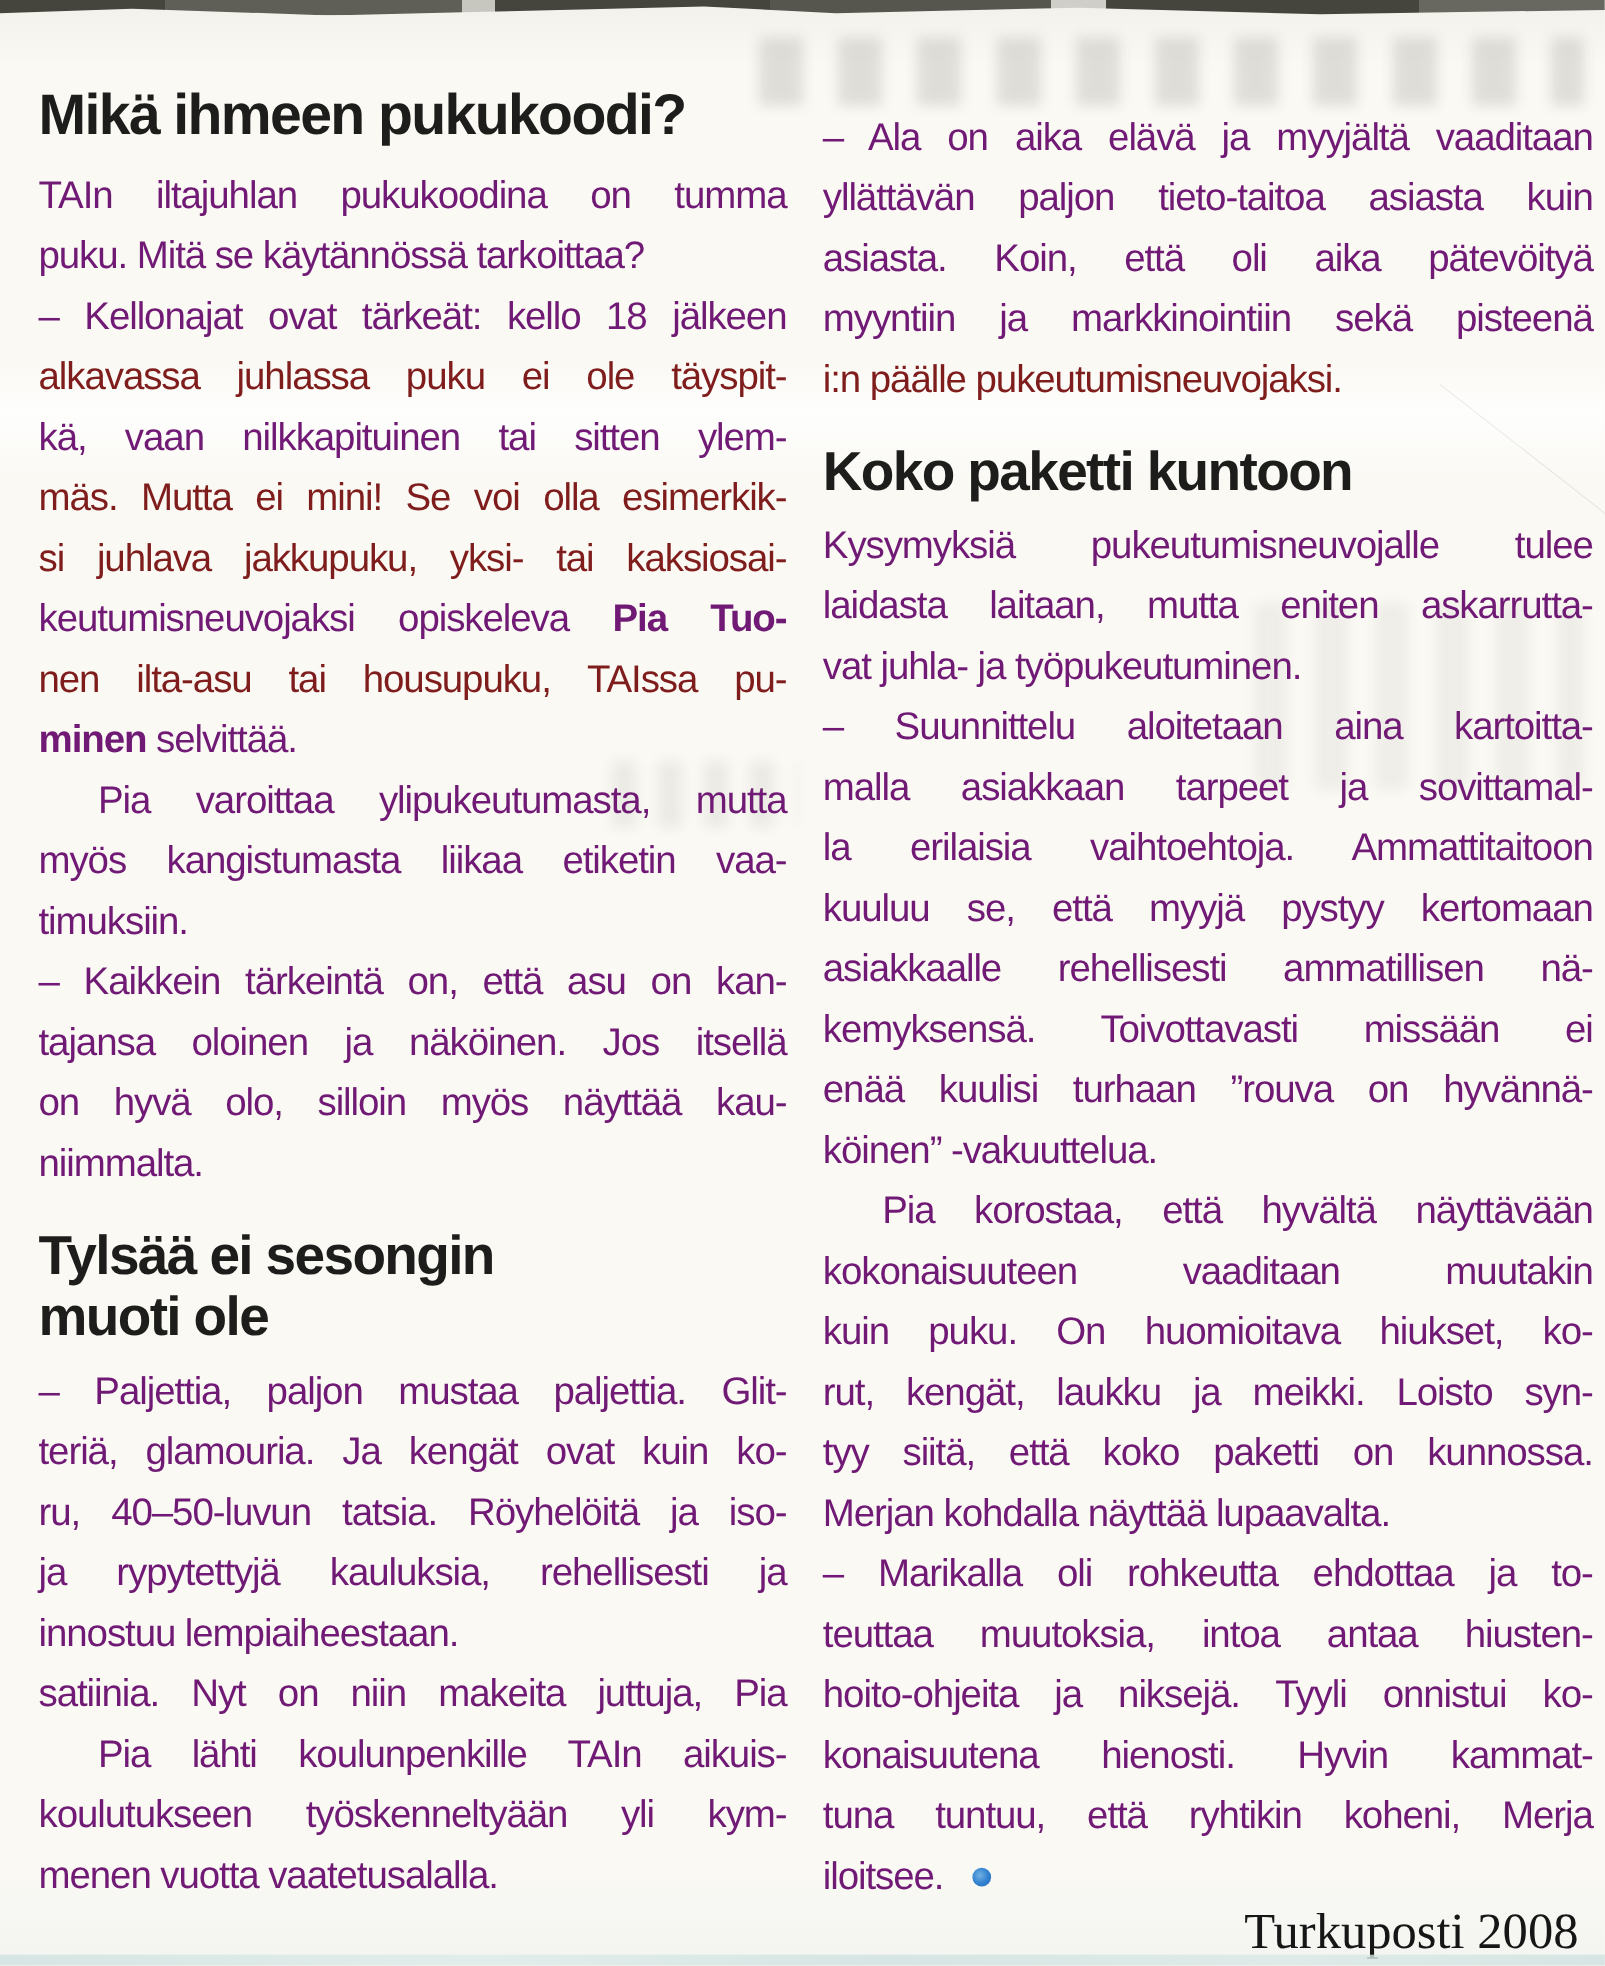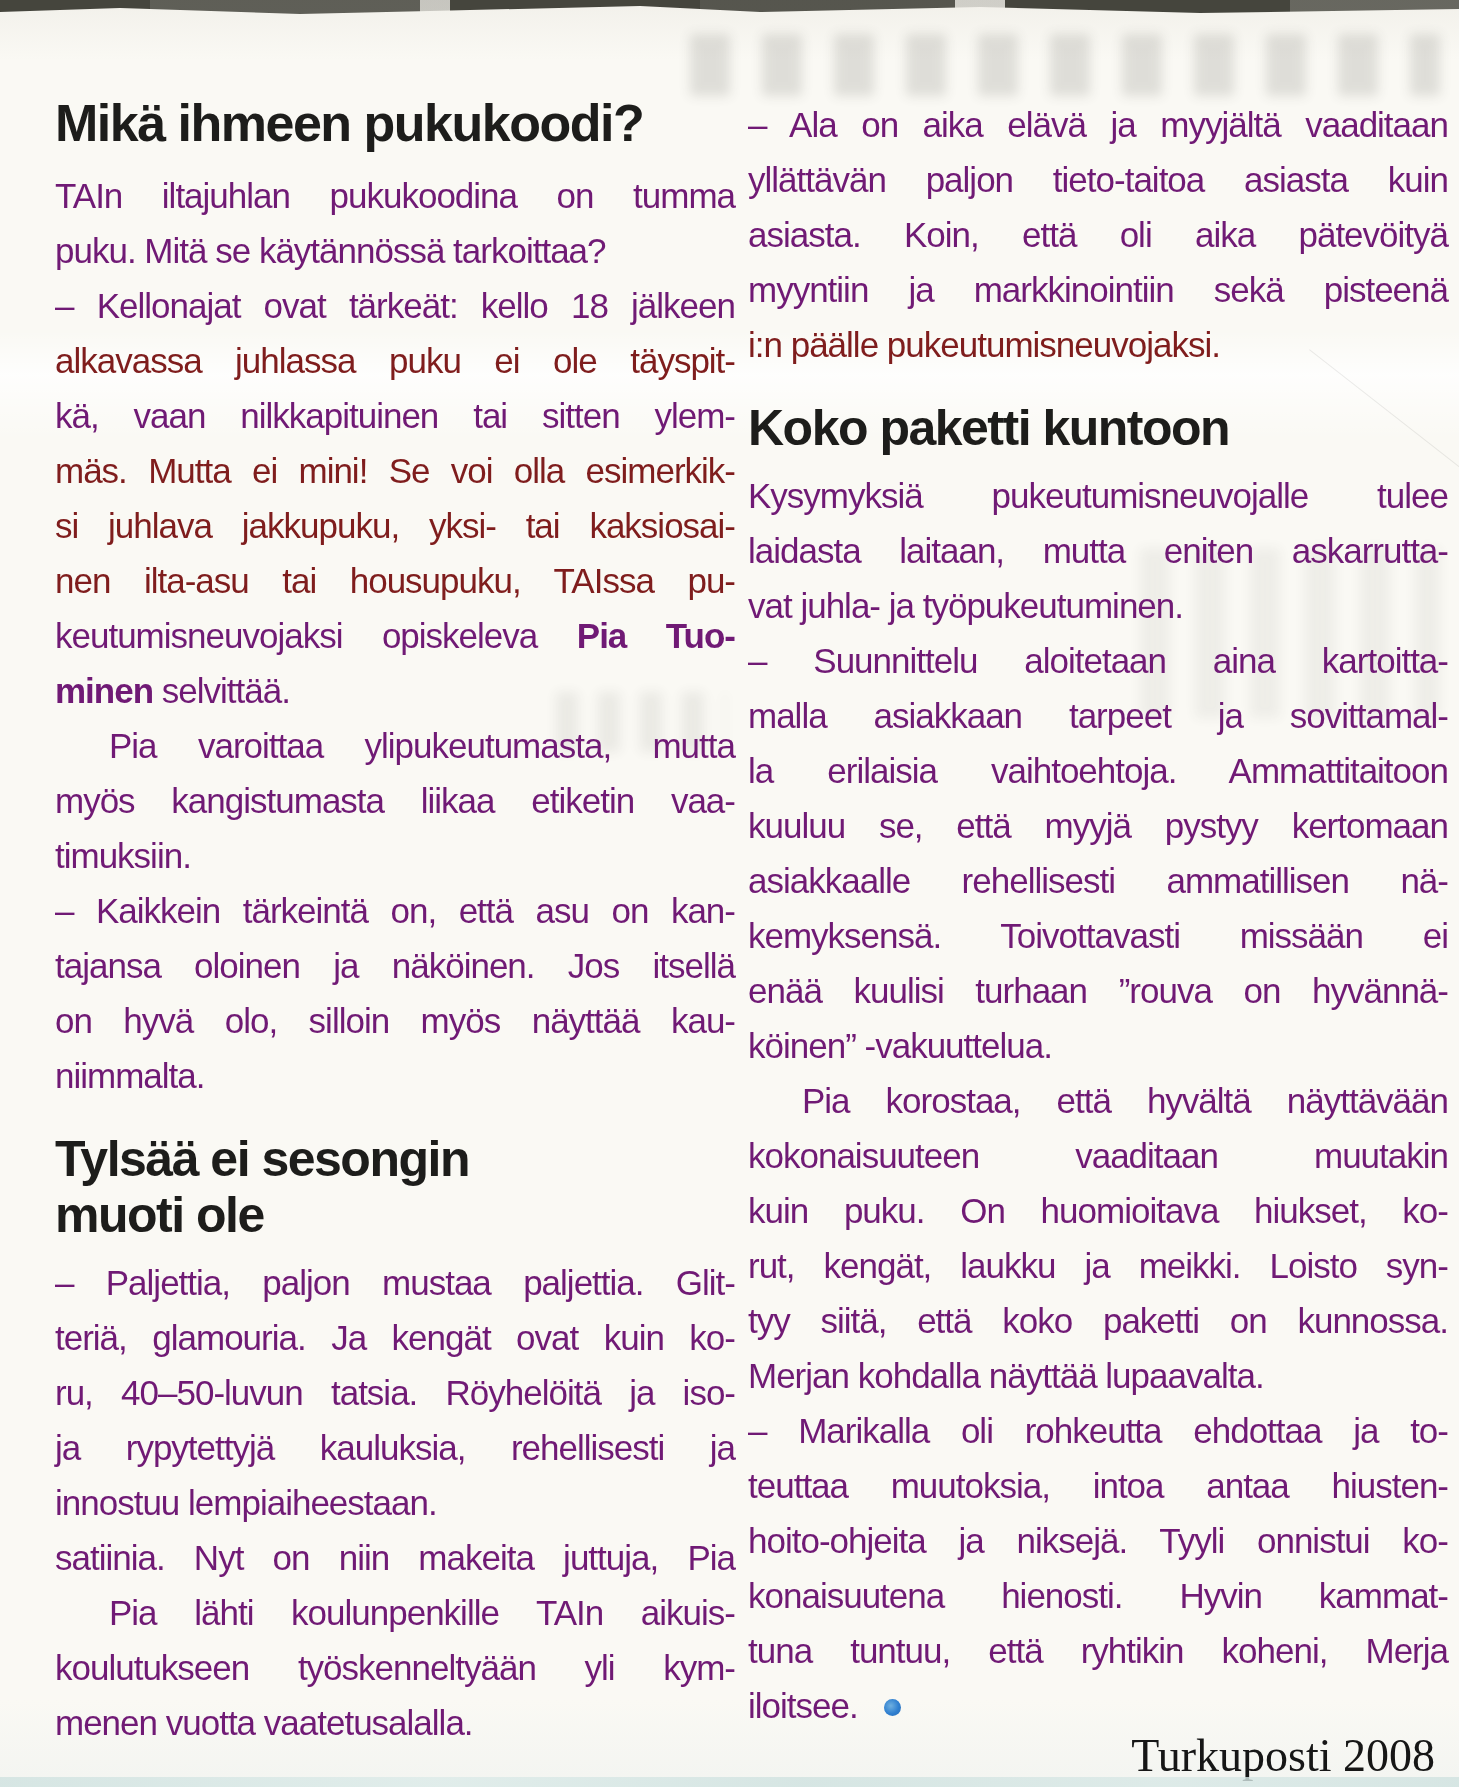--- a/index.html
+++ b/index.html
@@ -51,21 +51,21 @@
   .ghost-c{
     left:556px;top:692px;width:170px;height:60px;opacity:.08;
     background:repeating-linear-gradient(90deg,#3c3c34 0 22px,transparent 22px 42px);
   }
   .crease{
     position:absolute;left:1285px;top:420px;width:230px;height:1px;
     background:rgba(0,0,0,.08);transform:rotate(38deg);
   }
 
   .col{position:absolute;}
-  .col-left{left:35px;top:92px;width:680px;margin-left:20px;}
+  .col-left{left:35px;top:74px;width:680px;}
   .col-right{left:748px;top:97px;width:700px;}
 
   .block{margin:0;}
   .line{
     font-size:35px;line-height:55px;letter-spacing:-1px;
     color:#701a75;
     text-align:justify;text-align-last:justify;
     white-space:normal;
   }
   .line.last{text-align-last:left;}
@@ -111,22 +111,22 @@
       <div class="block p">
         <div class="line first">TAIn iltajuhlan pukukoodina on tumma</div>
         <div class="line last">puku. Mitä se käytännössä tarkoittaa?</div>
       </div>
       <div class="block p">
         <div class="line first">– Kellonajat ovat tärkeät: kello 18 jälkeen</div>
         <div class="line fade">alkavassa juhlassa puku ei ole täyspit-</div>
         <div class="line">kä, vaan nilkkapituinen tai sitten ylem-</div>
         <div class="line fade">mäs. Mutta ei mini! Se voi olla esimerkik-</div>
         <div class="line fade">si juhlava jakkupuku, yksi- tai kaksiosai-</div>
+        <div class="line">keutumisneuvojaksi opiskeleva <b>Pia Tuo-</b></div>
         <div class="line fade">nen ilta-asu tai housupuku, TAIssa pu-</div>
-        <div class="line">keutumisneuvojaksi opiskeleva <b>Pia Tuo-</b></div>
         <div class="line last"><b>minen</b> selvittää.</div>
       </div>
       <div class="block p indent">
         <div class="line first">Pia varoittaa ylipukeutumasta, mutta</div>
         <div class="line">myös kangistumasta liikaa etiketin vaa-</div>
         <div class="line last">timuksiin.</div>
       </div>
       <div class="block p">
         <div class="line first">– Kaikkein tärkeintä on, että asu on kan-</div>
         <div class="line">tajansa oloinen ja näköinen. Jos itsellä</div>

